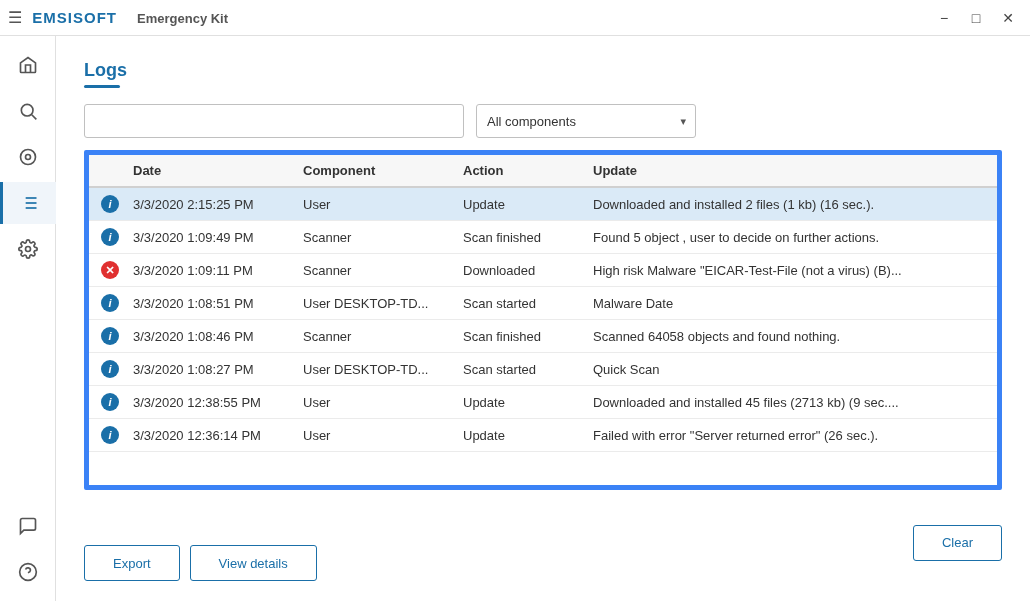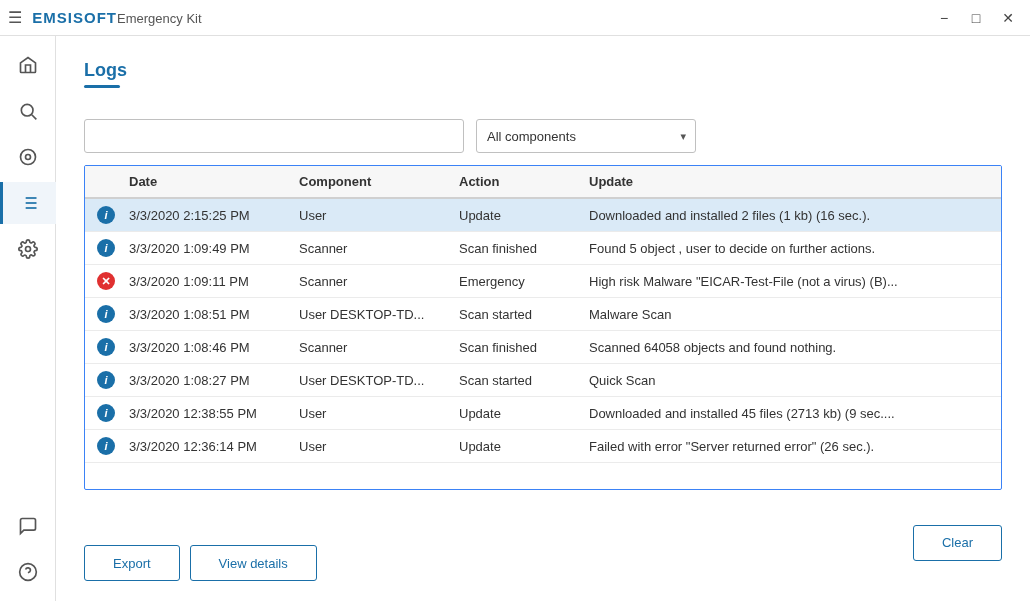--- a/index.html
+++ b/index.html
@@ -31,32 +31,32 @@
       flex: 1;
     }
     .hamburger-icon {
       color: #555;
       font-size: 16px;
       cursor: pointer;
     }
     .brand {
       display: flex;
       align-items: baseline;
-      gap: 0;
+      gap: 20px;
     }
     .brand-emsisoft {
       font-weight: 700;
       font-size: 15px;
       color: #1a6fa8;
       letter-spacing: 1px;
     }
     .brand-emergency {
       font-size: 13px;
       color: #555;
-      font-weight: 400;
+      font-weight: 700;
     }
     .titlebar-controls {
       display: flex;
       gap: 4px;
     }
     .titlebar-btn {
       width: 28px;
       height: 28px;
       border: none;
       background: transparent;
@@ -116,21 +116,21 @@
       flex: 1;
       background: #ffffff;
       padding: 24px 28px 20px 28px;
       display: flex;
       flex-direction: column;
       overflow: hidden;
     }
 
     
     .page-header {
-      margin-bottom: 31px;
+      margin-bottom: 16px;
       flex-shrink: 0;
     }
     .page-title {
       font-size: 18px;
       font-weight: 600;
       color: #1a6fa8;
       margin-bottom: 4px;
     }
     .page-title-underline {
       width: 36px;
@@ -182,21 +182,21 @@
       transform: translateY(-50%);
       pointer-events: none;
       color: #555;
       font-size: 11px;
     }
 
     
     .table-container {
       flex: 1;
       overflow: hidden;
-      border: 1px solid #3b82f6;
+      border: 5px solid #3b82f6;
       border-radius: 2px;
       position: relative;
     }
     table {
       width: 100%;
       border-collapse: collapse;
       font-size: 13px;
     }
     thead th {
       background: #f7f7f7;
@@ -409,29 +409,29 @@
                 <td class="icon-cell"><span class="info-icon">i</span></td>
                 <td class="col-date">3/3/2020 1:09:49 PM</td>
                 <td class="col-component">Scanner</td>
                 <td class="col-action">Scan finished</td>
                 <td class="col-details">Found 5 object , user to decide on further actions.</td>
               </tr>
               <tr>
                 <td class="icon-cell"><span class="error-icon">✕</span></td>
                 <td class="col-date">3/3/2020 1:09:11 PM</td>
                 <td class="col-component">Scanner</td>
-                <td class="col-action">Emergency</td>
+                <td class="col-action">Downloaded</td>
                 <td class="col-details">High risk Malware "EICAR-Test-File (not a virus) (B)...</td>
               </tr>
               <tr>
                 <td class="icon-cell"><span class="info-icon">i</span></td>
                 <td class="col-date">3/3/2020 1:08:51 PM</td>
                 <td class="col-component">User DESKTOP-TD...</td>
                 <td class="col-action">Scan started</td>
-                <td class="col-details">Malware Scan</td>
+                <td class="col-details">Malware Date</td>
               </tr>
               <tr>
                 <td class="icon-cell"><span class="info-icon">i</span></td>
                 <td class="col-date">3/3/2020 1:08:46 PM</td>
                 <td class="col-component">Scanner</td>
                 <td class="col-action">Scan finished</td>
                 <td class="col-details">Scanned 64058 objects and found nothing.</td>
               </tr>
               <tr>
                 <td class="icon-cell"><span class="info-icon">i</span></td>

